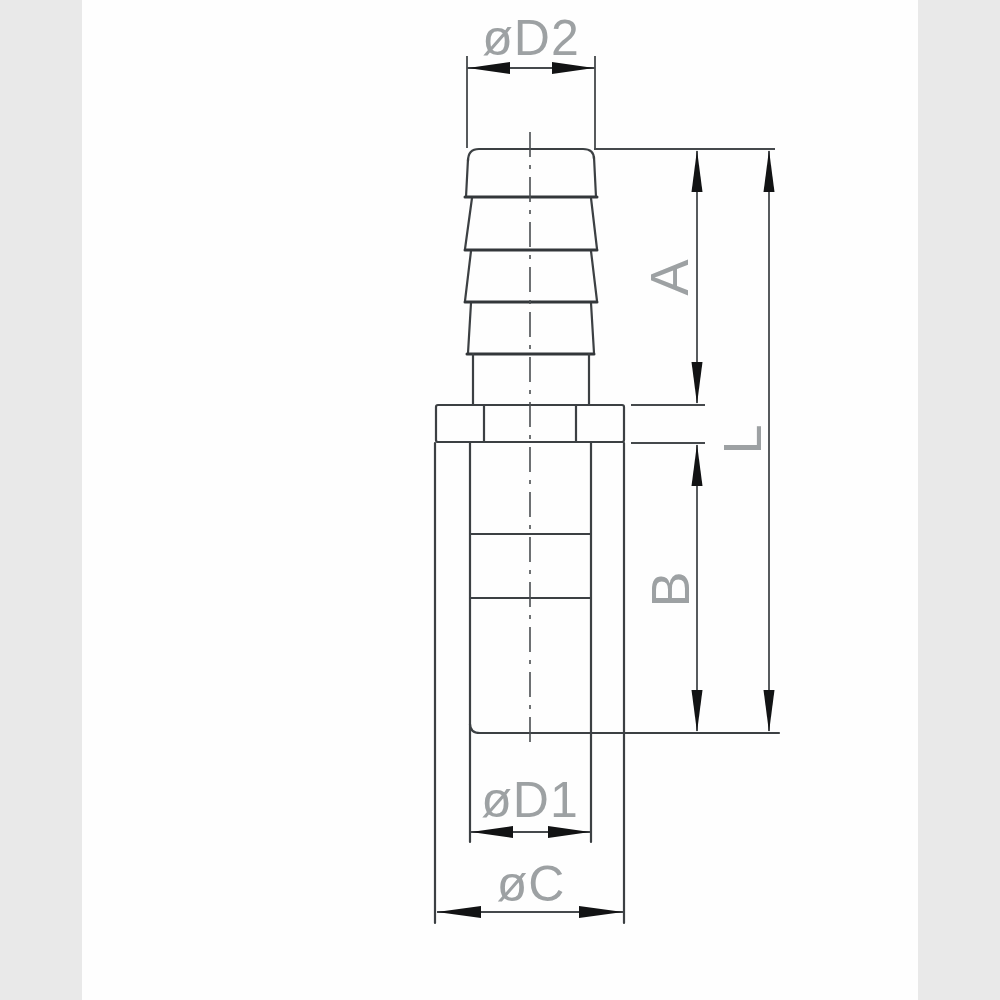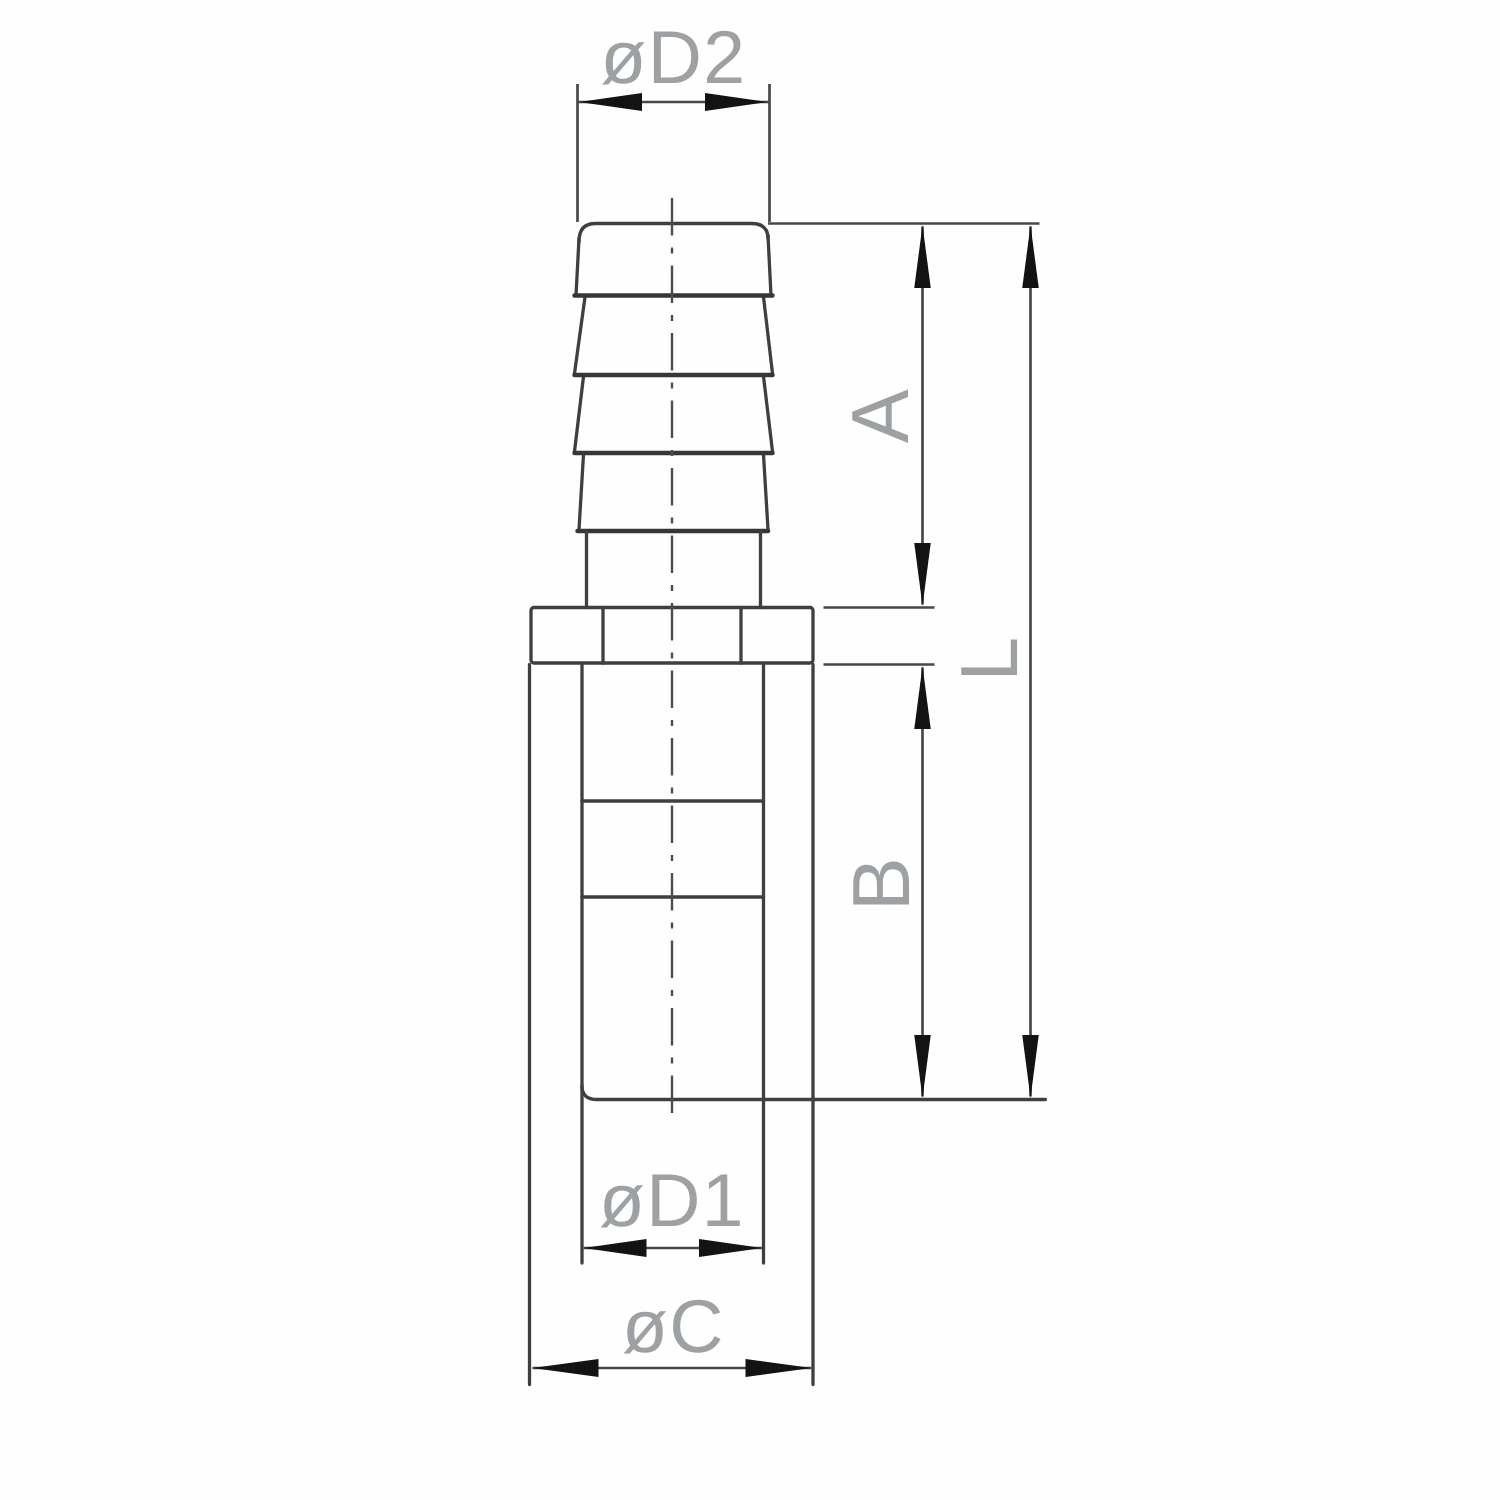--- a/index.html
+++ b/index.html
@@ -1,18 +1,18 @@
 <!DOCTYPE html>
 <html style="--background: #fefefe; --line: #3c4043; --ridge: #33373a; --dimline: #45494c; --centerline: #4a4e51; --arrow: #121314; --label_text: #9da1a3;"><head>
 <meta charset="utf-8">
 <style>
   html,body{margin:0;padding:0;background:#e9e9e9;}
   .canvas{
     position:relative;
-    width:1000px;height:1000px;
+    width:836px;height:1000px;
     margin:0 auto;
     background:var(--background,#ffffff);
     overflow:hidden;
   }
   svg{display:block;width:1000px;height:1000px;}
   .part{stroke:var(--line,#3c4043);stroke-width:2.2;fill:none;stroke-linecap:round;stroke-linejoin:round;}
   .part-bold{stroke:var(--ridge,#33373a);stroke-width:3;fill:none;stroke-linecap:round;}
   .dim{stroke:var(--dimline,#45494c);stroke-width:1.8;fill:none;stroke-linecap:butt;}
   .center{stroke:var(--centerline,#4a4e51);stroke-width:1.6;fill:none;stroke-dasharray:25 8 4 8;}
   .arrow{fill:var(--arrow,#121314);stroke:none;}

